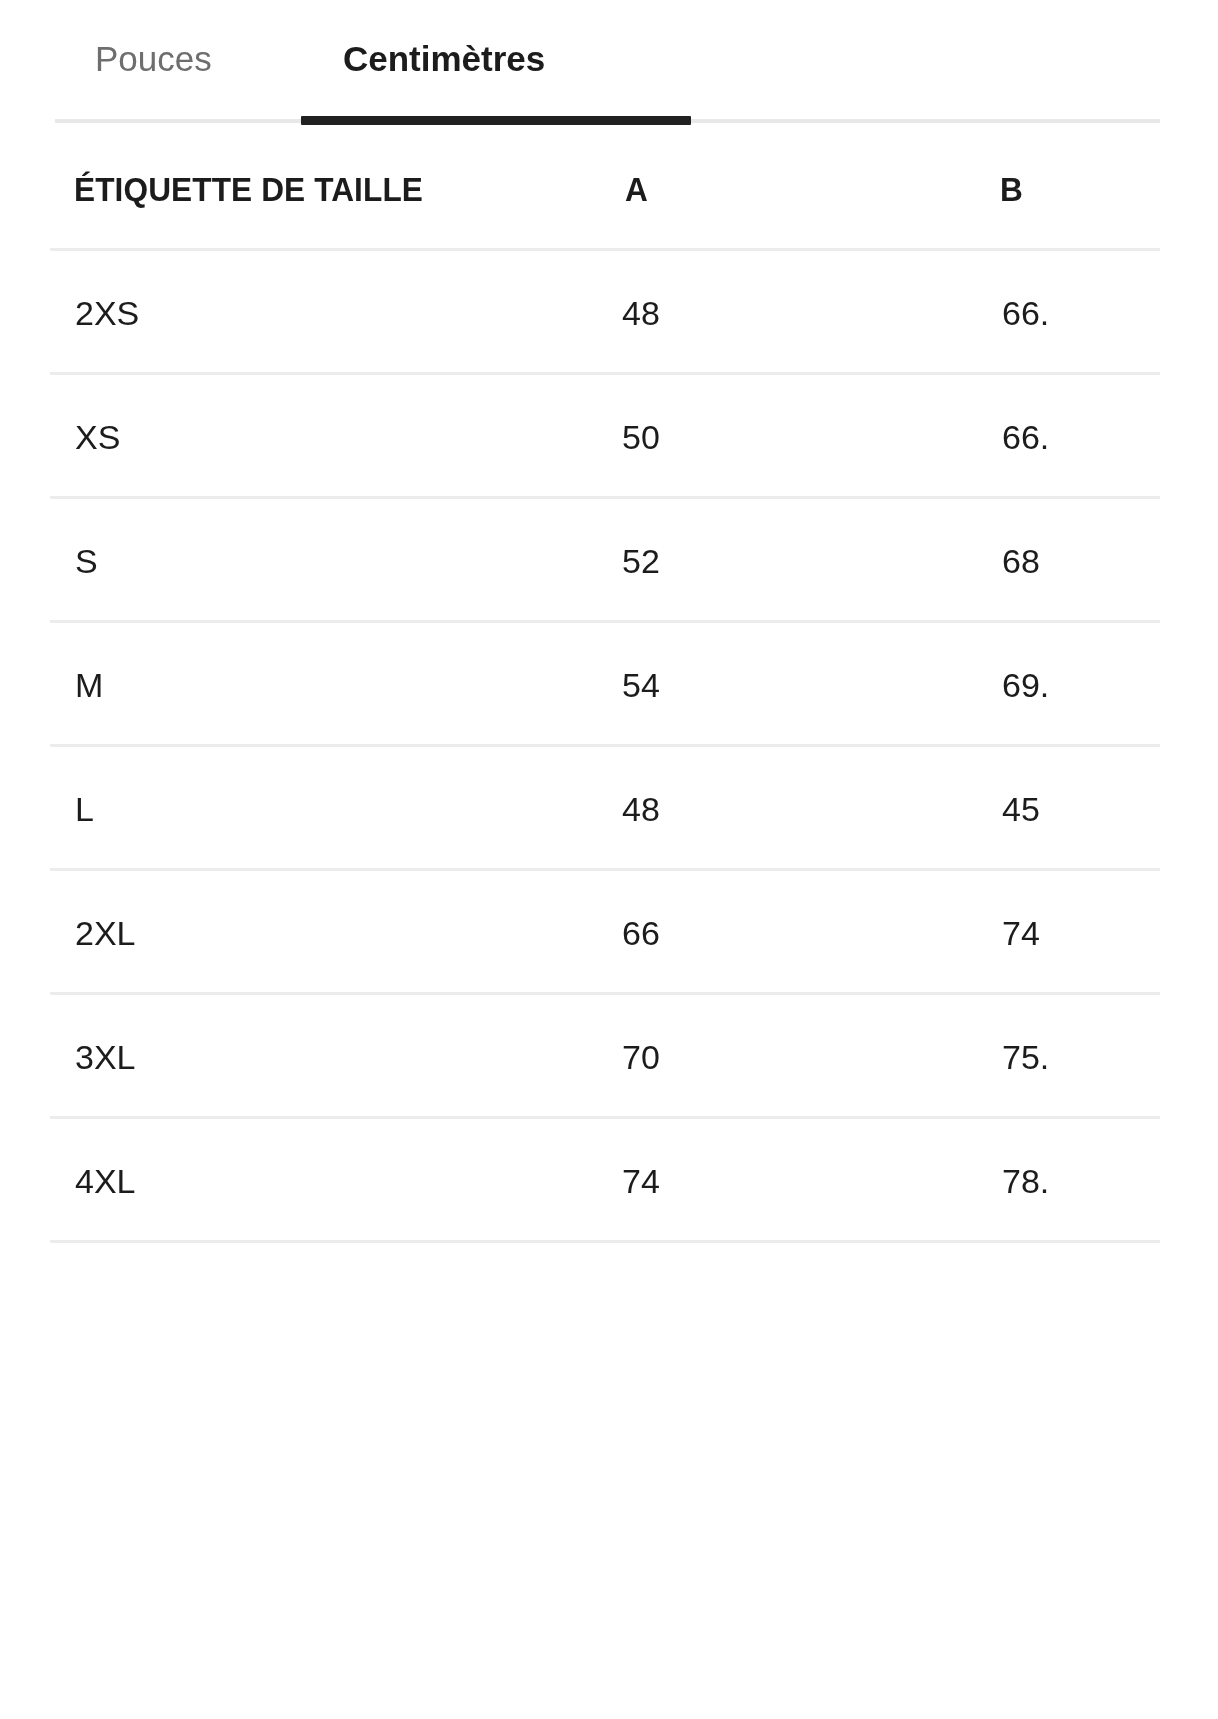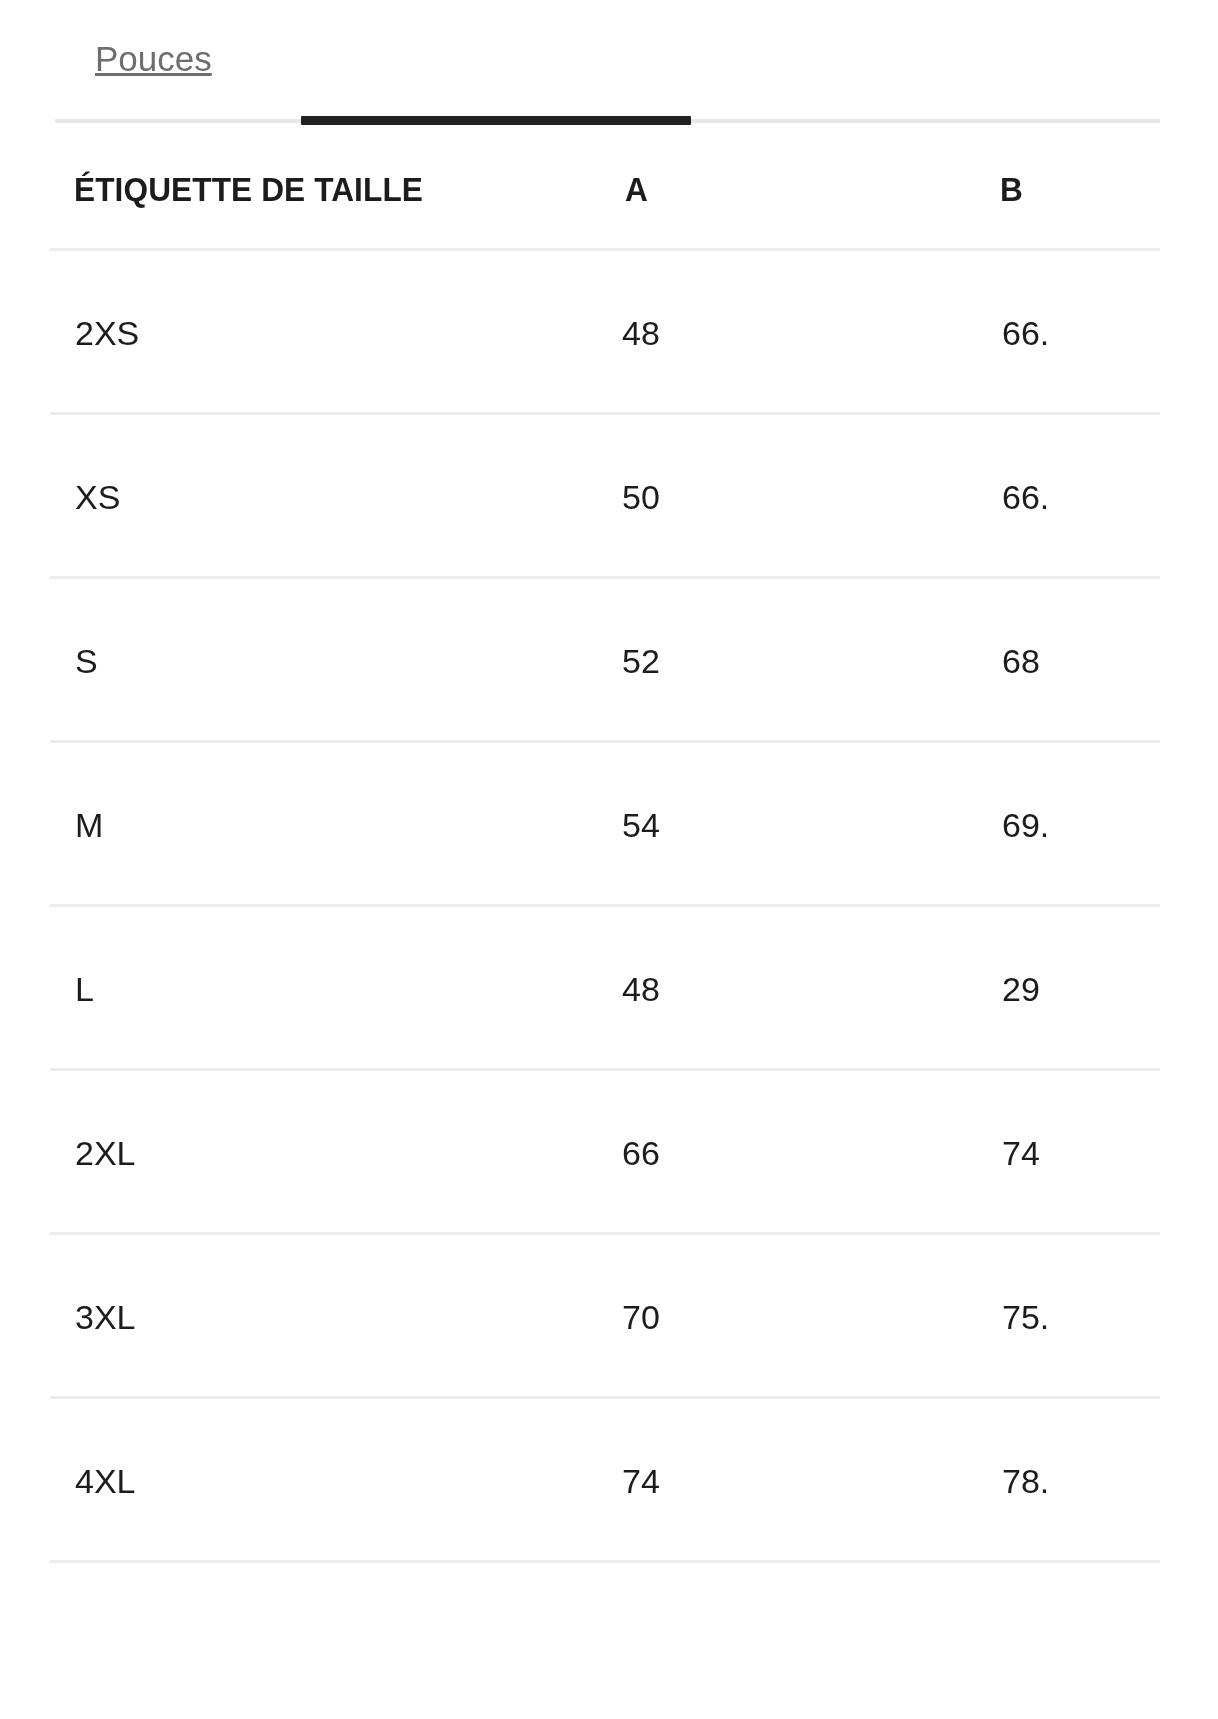--- a/index.html
+++ b/index.html
@@ -41,21 +41,20 @@
     top: 30px;
     font-size: 35px;
     line-height: 58px;
     white-space: nowrap;
     background: transparent;
     border: 0;
     padding: 0;
     margin: 0;
     cursor: pointer;
     font-family: "Liberation Sans", sans-serif;
-    text-decoration: underline;
   }
   .tab-inactive {
     left: 95px;
     color: #6e6e6e;
     font-weight: 400;
   }
   .tab-active {
     left: 343px;
     color: #1c1c1c;
     font-weight: 700;
@@ -73,21 +72,21 @@
   
   .size-table {
     position: relative;
     width: 1218px;
     text-align: right;
   }
   .row {
     position: relative;
     display: flex;
     align-items: center;
-    height: 164px;
+    height: 124px;
     box-sizing: border-box;
   }
   .row.header-row {
     height: 123px;
   }
   .row::after {
     content: "";
     position: absolute;
     left: 50px;
     right: 58px;
@@ -134,20 +133,21 @@
 </head>
 <body>
 
 <div id="size-guide">
 
   <div class="tabbar">
     <div class="tabbar-baseline"></div>
 
     <button class="tab tab-inactive">Pouces</button>
 
+    <button class="tab tab-active">Centimètres</button>
 
     <div class="tab-underline"></div>
   </div>
 
   <div class="size-table">
 
     <div class="row header-row">
       <div class="cell cell-size">ÉTIQUETTE DE TAILLE</div>
       <div class="cell cell-a">A</div>
       <div class="cell cell-b">B</div>
@@ -173,21 +173,21 @@
 
     <div class="row">
       <div class="cell cell-size">M</div>
       <div class="cell cell-a">54</div>
       <div class="cell cell-b">69.</div>
     </div>
 
     <div class="row">
       <div class="cell cell-size">L</div>
       <div class="cell cell-a">48</div>
-      <div class="cell cell-b">29</div>
+      <div class="cell cell-b">45</div>
     </div>
 
 
     <div class="row">
       <div class="cell cell-size">2XL</div>
       <div class="cell cell-a">66</div>
       <div class="cell cell-b">74</div>
     </div>
 
     <div class="row">

